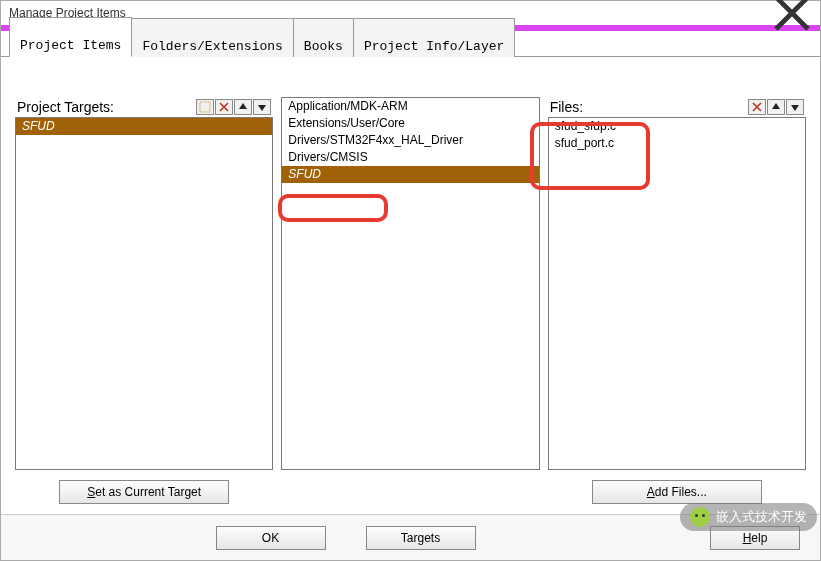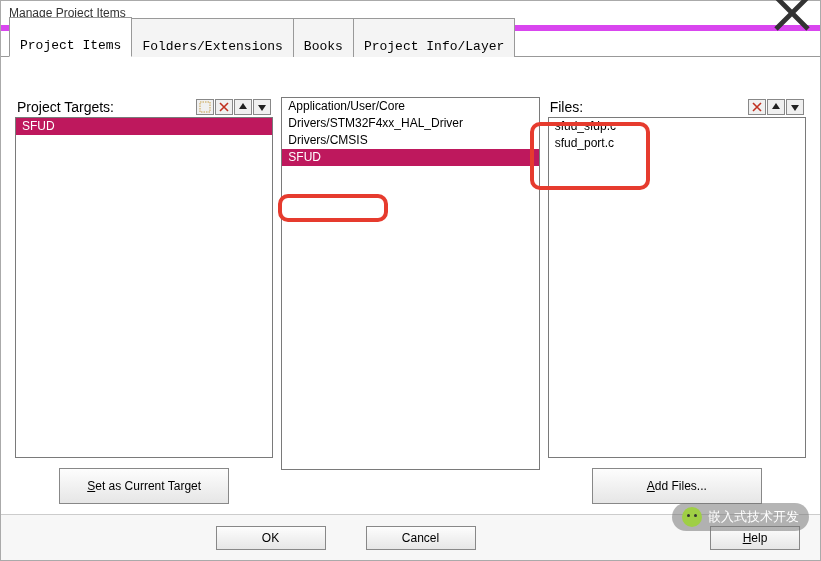--- a/index.html
+++ b/index.html
@@ -112,31 +112,32 @@
   }
   .listitem {
     padding: 1px 6px;
     font-size: 12px;
     white-space: nowrap;
     cursor: default;
     line-height: 15px;
     font-family: Arial, sans-serif;
   }
   .listitem.selected {
-    background: #be185d;
+    background: #a16207;
     color: #fff;
+    font-style: italic;
   }
   .col-footer {
     padding-top: 10px;
     display: flex;
     justify-content: center;
   }
   .btn {
     min-width: 170px;
-    height: 36px;
+    height: 24px;
     border: 1px solid #888;
     background: linear-gradient(#fdfdfd,#e6e6e6);
     font-size: 12px;
     padding: 0 16px;
     cursor: pointer;
     display: flex;
     align-items: center;
     justify-content: center;
   }
   .bottombar {
@@ -165,21 +166,21 @@
     border: 4px solid #e63b2e;
     border-radius: 10px;
     pointer-events: none;
     z-index: 50;
   }
   .redbox.b1 { left: 278px; top: 194px; width: 110px; height: 28px; }
   .redbox.b2 { left: 530px; top: 122px; width: 120px; height: 68px; }
   
   .watermark {
     position: absolute;
-    right: 12px; bottom: 30px;
+    right: 4px; bottom: 30px;
     display: flex; align-items: center;
     color: #fff;
     background: rgba(120,120,120,0.55);
     padding: 4px 10px;
     border-radius: 16px;
     font-size: 13px;
     z-index: 60;
   }
   .watermark .bubble {
     width: 20px; height: 20px;
@@ -255,21 +256,22 @@
         </div>
         <div class="col-footer">
           <div class="btn">
               <span><u>S</u>et as Current Target</span>
             </div>
         </div>
       </div>
 
       <div class="col">
         <div class="listbox">
-          <div class="listitem">Application/User/Core</div>
+          <div class="listitem">Application/MDK-ARM</div>
+          <div class="listitem">Extensions/User/Core</div>
           <div class="listitem">Drivers/STM32F4xx_HAL_Driver</div>
           <div class="listitem">Drivers/CMSIS</div>
           <div class="listitem selected">SFUD</div>
         </div>
         <div class="col-footer" style="height:34px"></div>
       </div>
 
       <div class="col">
         <div class="col-header">
           <span class="col-label">Files:</span>
@@ -301,21 +303,21 @@
             </div>
         </div>
       </div>
 
     </div>
   </div>
 
   <div class="bottombar">
     <div class="spacer"></div>
     <div class="btn2">OK</div>
-    <div class="btn2">Cancel</div>
+    <div class="btn2">Targets</div>
     <div class="spacer"></div>
     <div class="btn2" style="min-width:90px"><span style="text-decoration:underline">H</span>elp</div>
   </div>
 
 </div>
 
 <div class="redbox b1"></div>
 <div class="redbox b2"></div>
 
 <div class="watermark">

